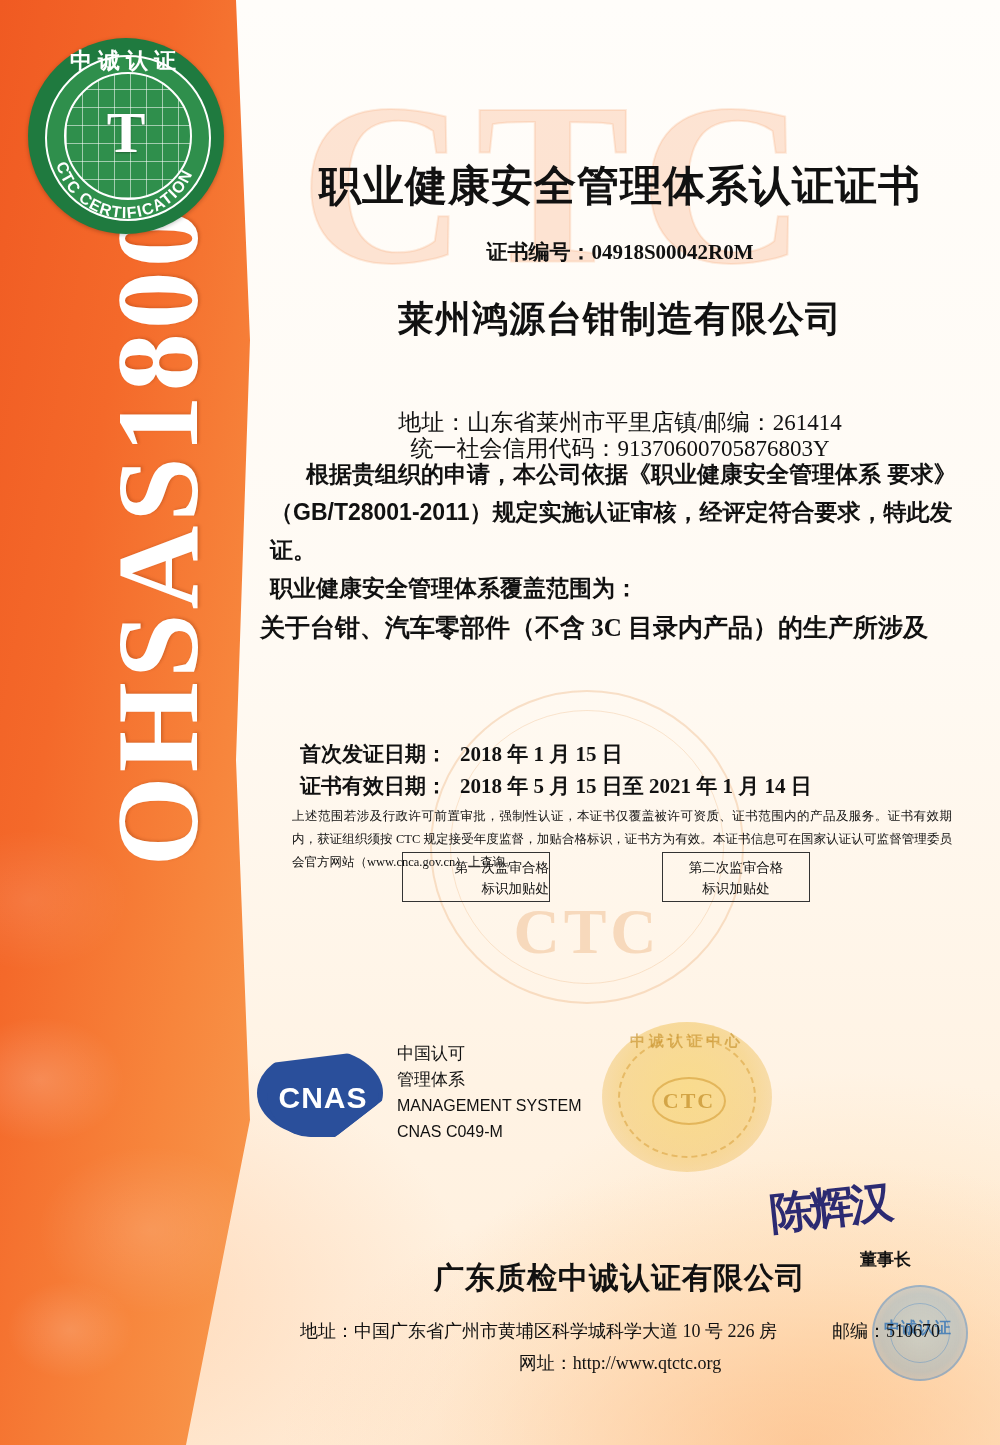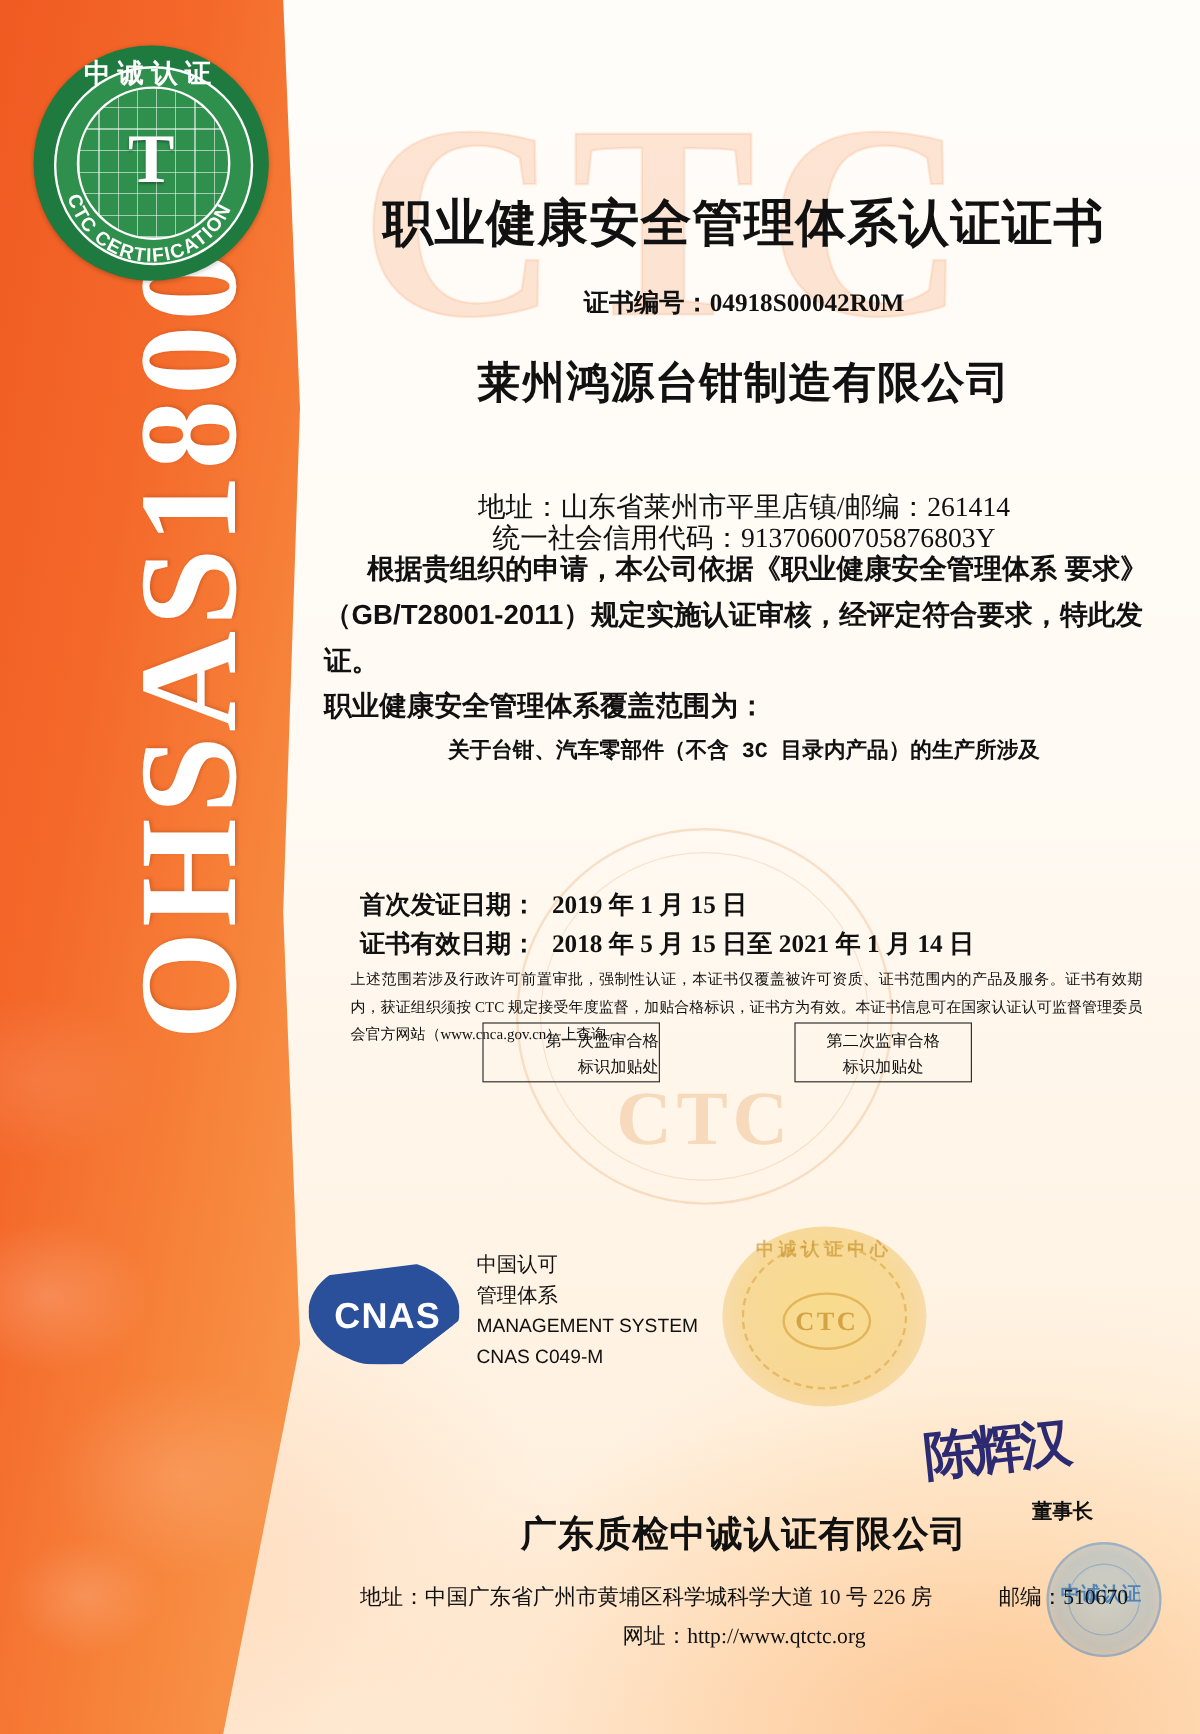--- a/index.html
+++ b/index.html
@@ -122,22 +122,22 @@
     font-size:23px;color:#111;line-height:26px;margin-top:44px;
   }
   .para{
     position:absolute;left:20px;top:455px;width:700px;
     font-family:"Liberation Sans", sans-serif;font-weight:bold;
     font-size:23px;line-height:38px;color:#111;
   }
   .para .l1{text-indent:36px;}
   .scope{
     position:absolute;left:10px;top:605px;width:720px;
-    font-family:Liberation Mono, monospace;font-weight:bold;
-    font-size:18px;line-height:45px;color:#111;text-align:center;
+    font-family:Liberation Serif, serif;font-weight:bold;
+    font-size:25px;line-height:45px;color:#111;
   }
   .dates{
     position:absolute;left:50px;top:738px;width:660px;
     font-size:21px;font-weight:bold;line-height:32px;color:#111;
   }
   .dates .row{display:flex;}
   .dates .lbl{width:160px;}
   .fineprint{
     position:absolute;left:42px;top:805px;width:660px;
     font-size:12.5px;line-height:23px;color:#111;text-align:justify;
@@ -287,21 +287,21 @@
       <div>职业健康安全管理体系覆盖范围为：</div>
     </div>
 
     <div class="scope">
       <div>关于台钳、汽车零部件（不含 3C 目录内产品）的生产所涉及</div>
     </div>
 
     <div class="dates">
       <div class="row">
         <span class="lbl">首次发证日期：</span>
-        <span>2019 年 1 月 15 日</span>
+        <span>2018 年 1 月 15 日</span>
       </div>
       <div class="row">
         <span class="lbl">证书有效日期：</span>
         <span>2018 年 5 月 15 日至 2021 年 1 月 14 日</span>
       </div>
     </div>
 
     <div class="fineprint">上述范围若涉及行政许可前置审批，强制性认证，本证书仅覆盖被许可资质、证书范围内的产品及服务。证书有效期内，获证组织须按 CTC 规定接受年度监督，加贴合格标识，证书方为有效。本证书信息可在国家认证认可监督管理委员会官方网站（www.cnca.gov.cn）上查询。</div>
 
     <div class="stampboxes">

